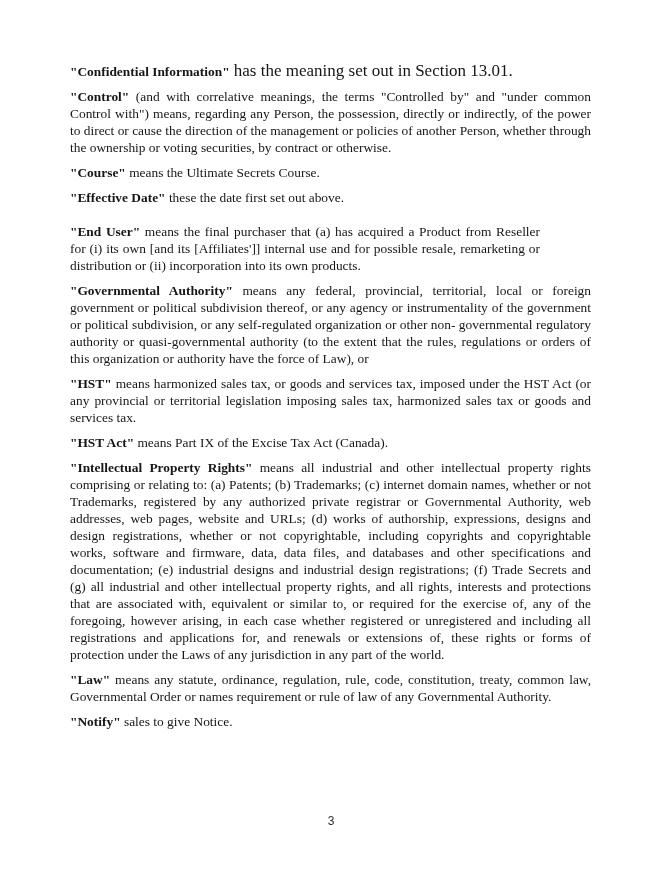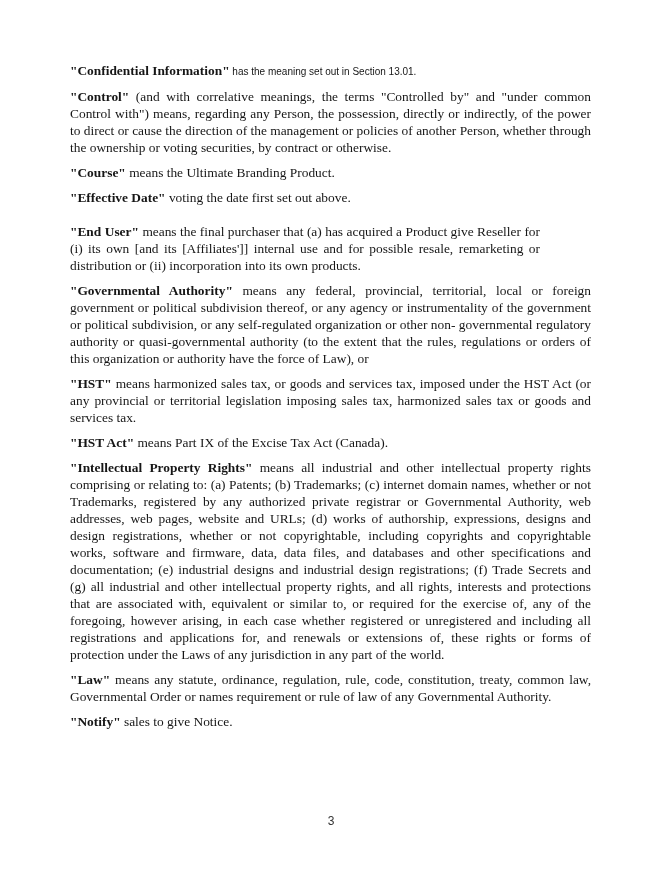--- a/index.html
+++ b/index.html
@@ -23,22 +23,22 @@
     }
     .para {
       font-size: 13.4px;
       line-height: 17px;
       text-align: justify;
       margin: 0 0 8px 0;
     }
     .para.last-line-left { text-align-last: left; }
     .term { font-weight: bold; }
     .sans {
-      font-family: Liberation Sans, sans-serif;
-      font-size: 10px;
+      font-family: Liberation Serif, serif;
+      font-size: 17px;
       margin-top: 36px;
     }
     .gap-extra { margin-top: 17px; }
     .narrow { width: 470px; }
     .page-number {
       position: absolute;
       left: 0;
       width: 662px;
       top: 814px;
       text-align: center;
@@ -54,29 +54,29 @@
 
   <p class="para">
     <span class="term">"Confidential Information"</span><span class="sans"> has the meaning set out in Section 13.01.</span>
   </p>
 
   <p class="para last-line-left">
     <span class="term">"Control"</span><span> (and with correlative meanings, the terms "Controlled by" and "under common Control with") means, regarding any Person, the possession, directly or indirectly, of the power to direct or cause the direction of the management or policies of another Person, whether through the ownership or voting securities, by contract or otherwise.</span>
   </p>
 
   <p class="para">
-    <span class="term">"Course"</span><span> means the Ultimate Branding Product.</span>
+    <span class="term">"Course"</span><span> means the Ultimate Secrets Course.</span>
   </p>
 
   <p class="para">
-    <span class="term">"Effective Date"</span><span> voting the date first set out above.</span>
+    <span class="term">"Effective Date"</span><span> these the date first set out above.</span>
   </p>
 
   <p class="para narrow last-line-left gap-extra">
-    <span class="term">"End User"</span><span> means the final purchaser that (a) has acquired a Product give Reseller for (i) its own [and its [Affiliates']] internal use and for possible resale, remarketing or distribution or (ii) incorporation into its own products.</span>
+    <span class="term">"End User"</span><span> means the final purchaser that (a) has acquired a Product from Reseller for (i) its own [and its [Affiliates']] internal use and for possible resale, remarketing or distribution or (ii) incorporation into its own products.</span>
   </p>
 
   <p class="para last-line-left">
     <span class="term">"Governmental Authority"</span><span> means any federal, provincial, territorial, local or foreign government or political subdivision thereof, or any agency or instrumentality of the government or political subdivision, or any self-regulated organization or other non- governmental regulatory authority or quasi-governmental authority (to the extent that the rules, regulations or orders of this organization or authority have the force of Law), or</span>
   </p>
 
   <p class="para last-line-left">
     <span class="term">"HST"</span><span> means harmonized sales tax, or goods and services tax, imposed under the HST Act (or any provincial or territorial legislation imposing sales tax, harmonized sales tax or goods and services tax.</span>
   </p>
 

